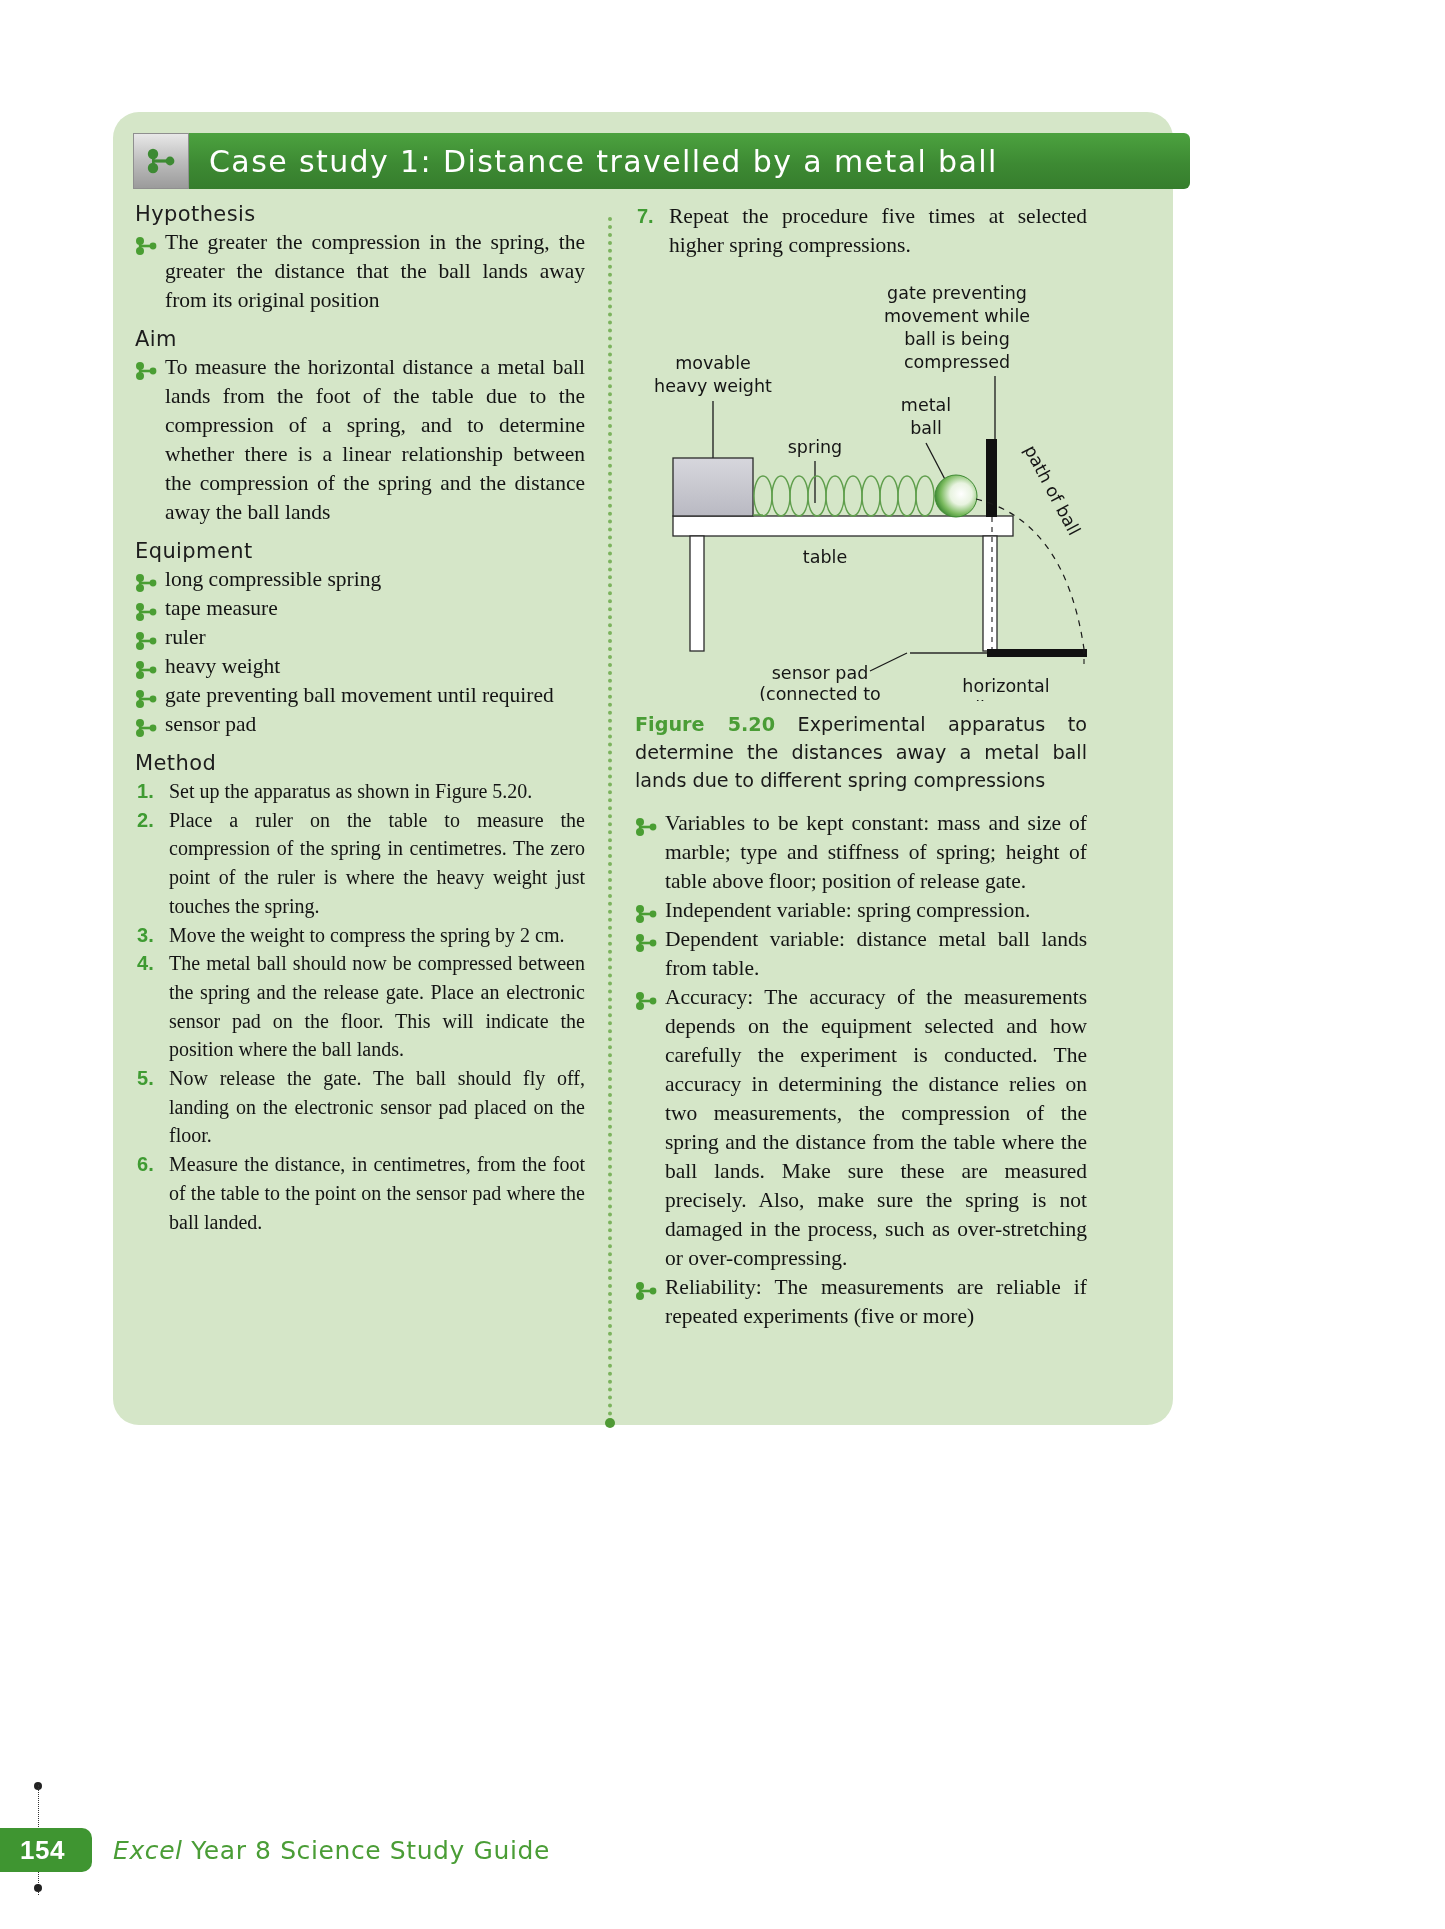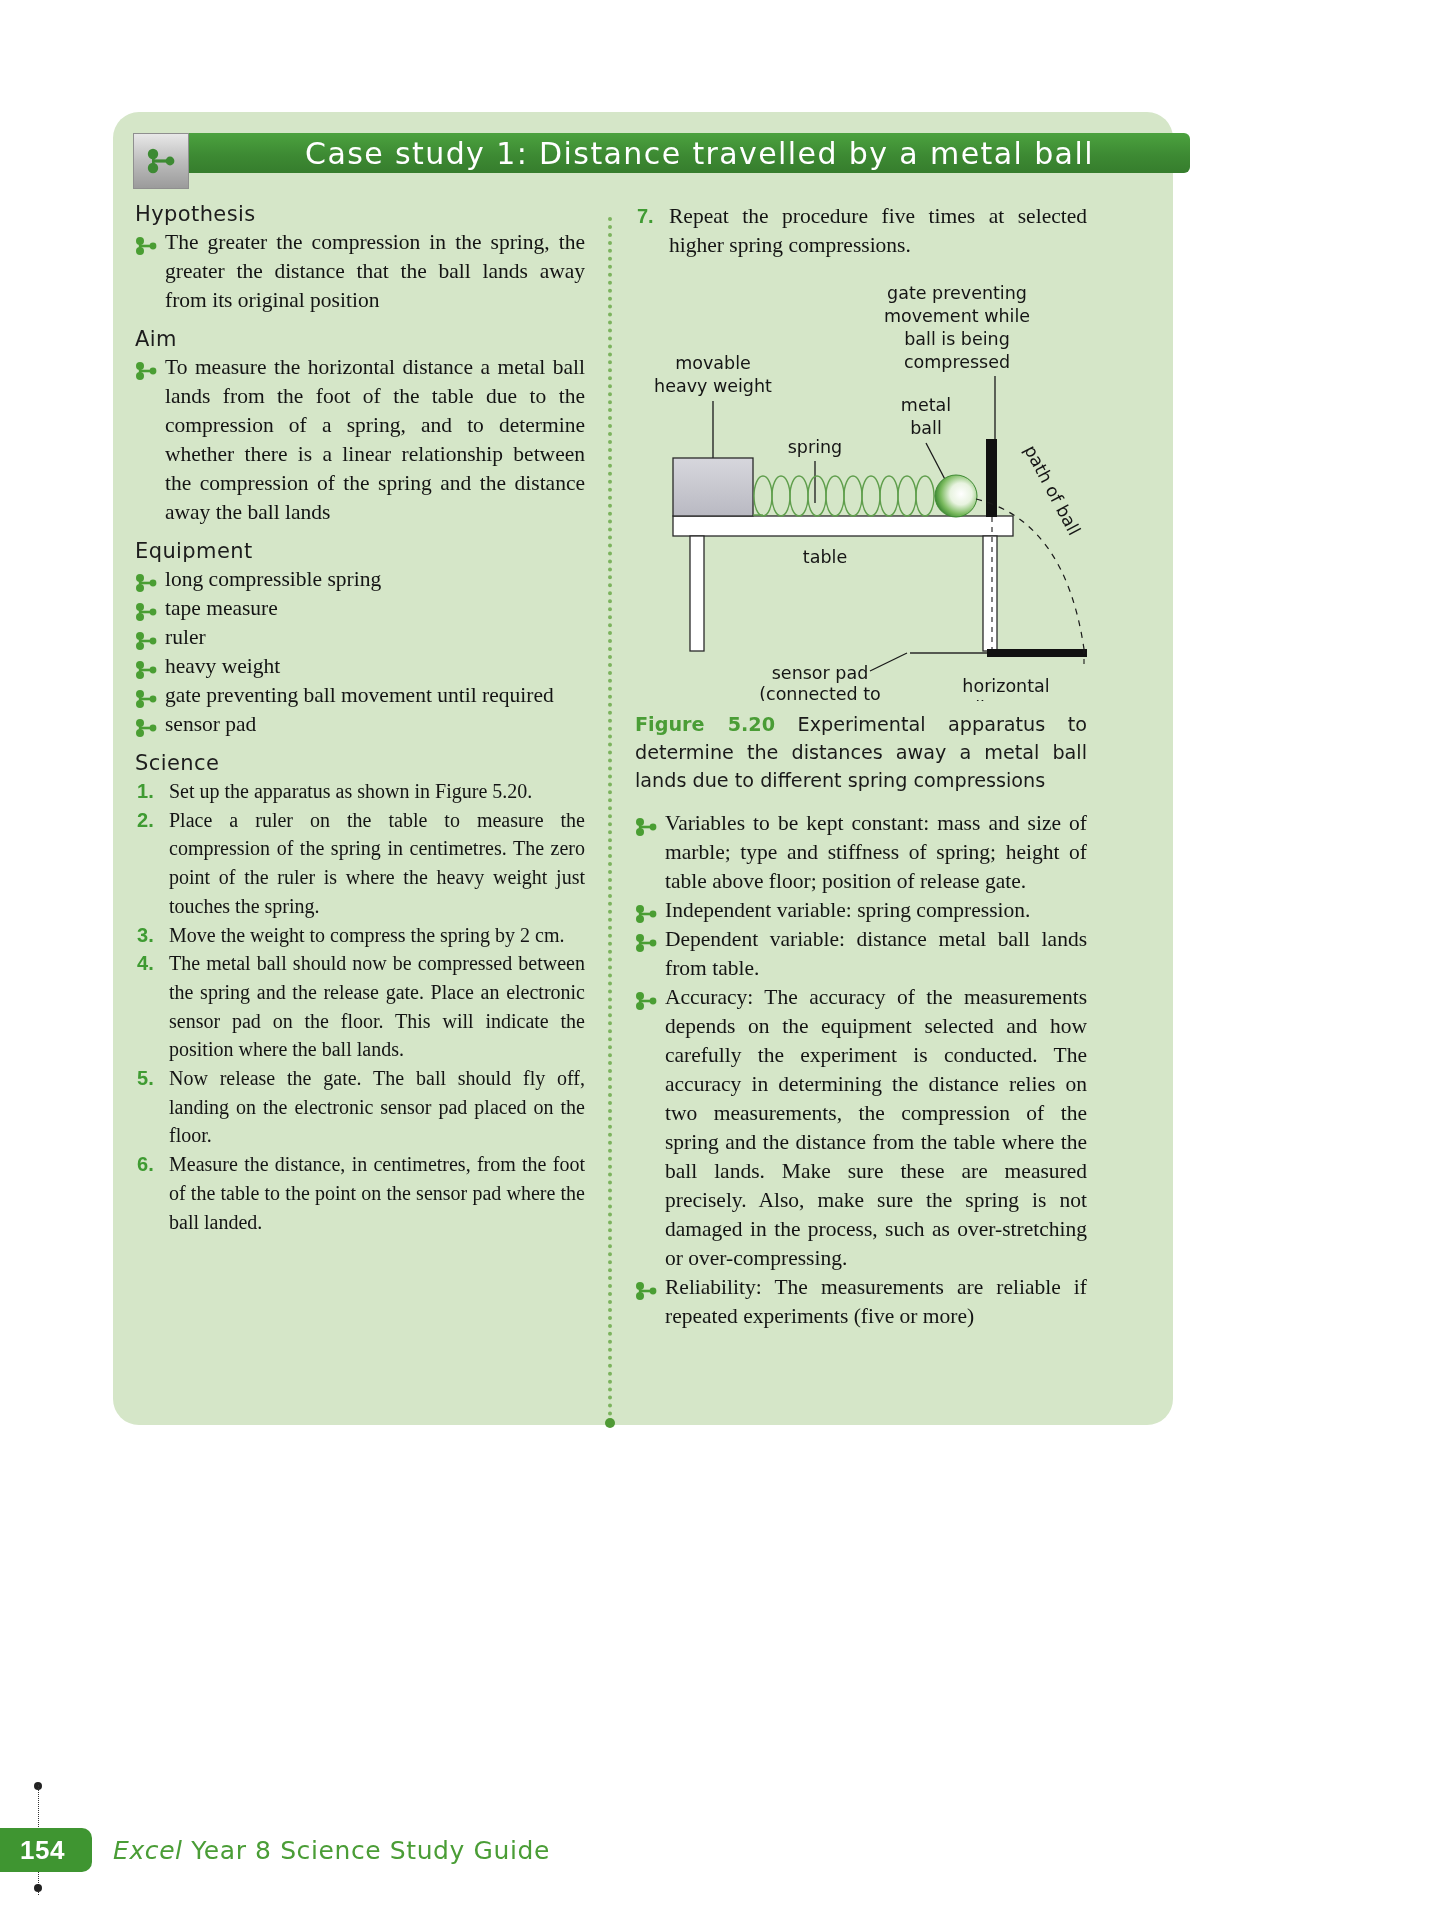--- a/index.html
+++ b/index.html
@@ -26,27 +26,26 @@
     border-radius: 26px;
     box-sizing: border-box;
   }
 
   
   .titlebar {
     position: absolute;
     left: 20px;
     top: 21px;
     right: -17px;
-    height: 40px;
+    height: 56px;
     background: linear-gradient(to bottom, #4ca23f 0%, #3d8a33 55%, #367d2d 100%);
     border-top-right-radius: 6px;
     border-bottom-right-radius: 6px;
     display: flex;
     align-items: center;
-    justify-content: center;
   }
   .title-icon {
     position: absolute;
     left: 0px;
     top: 0px;
     width: 56px;
     height: 56px;
     background: linear-gradient(to bottom, #e8e8e8 0%, #bdbdbd 50%, #9b9b9b 100%);
     border: 1px solid #8f8f8f;
     box-sizing: border-box;
@@ -407,21 +406,21 @@
                   <rect x="3.8" y="4" width="2.4" height="10"></rect>
                   <path d="M5 9 L18 9" stroke="#4a9e33" stroke-width="2.6"></path>
                 </g>
               </svg>
           </span>
           <span>sensor pad</span>
         </li>
       </ul>
 
       <div class="spacer-sm"></div>
-      <h3 class="section">Science</h3>
+      <h3 class="section">Method</h3>
       <ol class="method">
         <li><span>Set up the apparatus as shown in Figure 5.20.</span></li>
         <li><span>Place a ruler on the table to measure the compression of the spring in centimetres. The zero point of the ruler is where the heavy weight just touches the spring.</span></li>
         <li><span>Move the weight to compress the spring by 2 cm.</span></li>
         <li><span>The metal ball should now be compressed between the spring and the release gate. Place an electronic sensor pad on the floor. This will indicate the position where the ball lands.</span></li>
         <li><span>Now release the gate. The ball should fly off, landing on the electronic sensor pad placed on the floor.</span></li>
         <li><span>Measure the distance, in centimetres, from the foot of the table to the point on the sensor pad where the ball landed.</span></li>
       </ol>
     </div>
 

